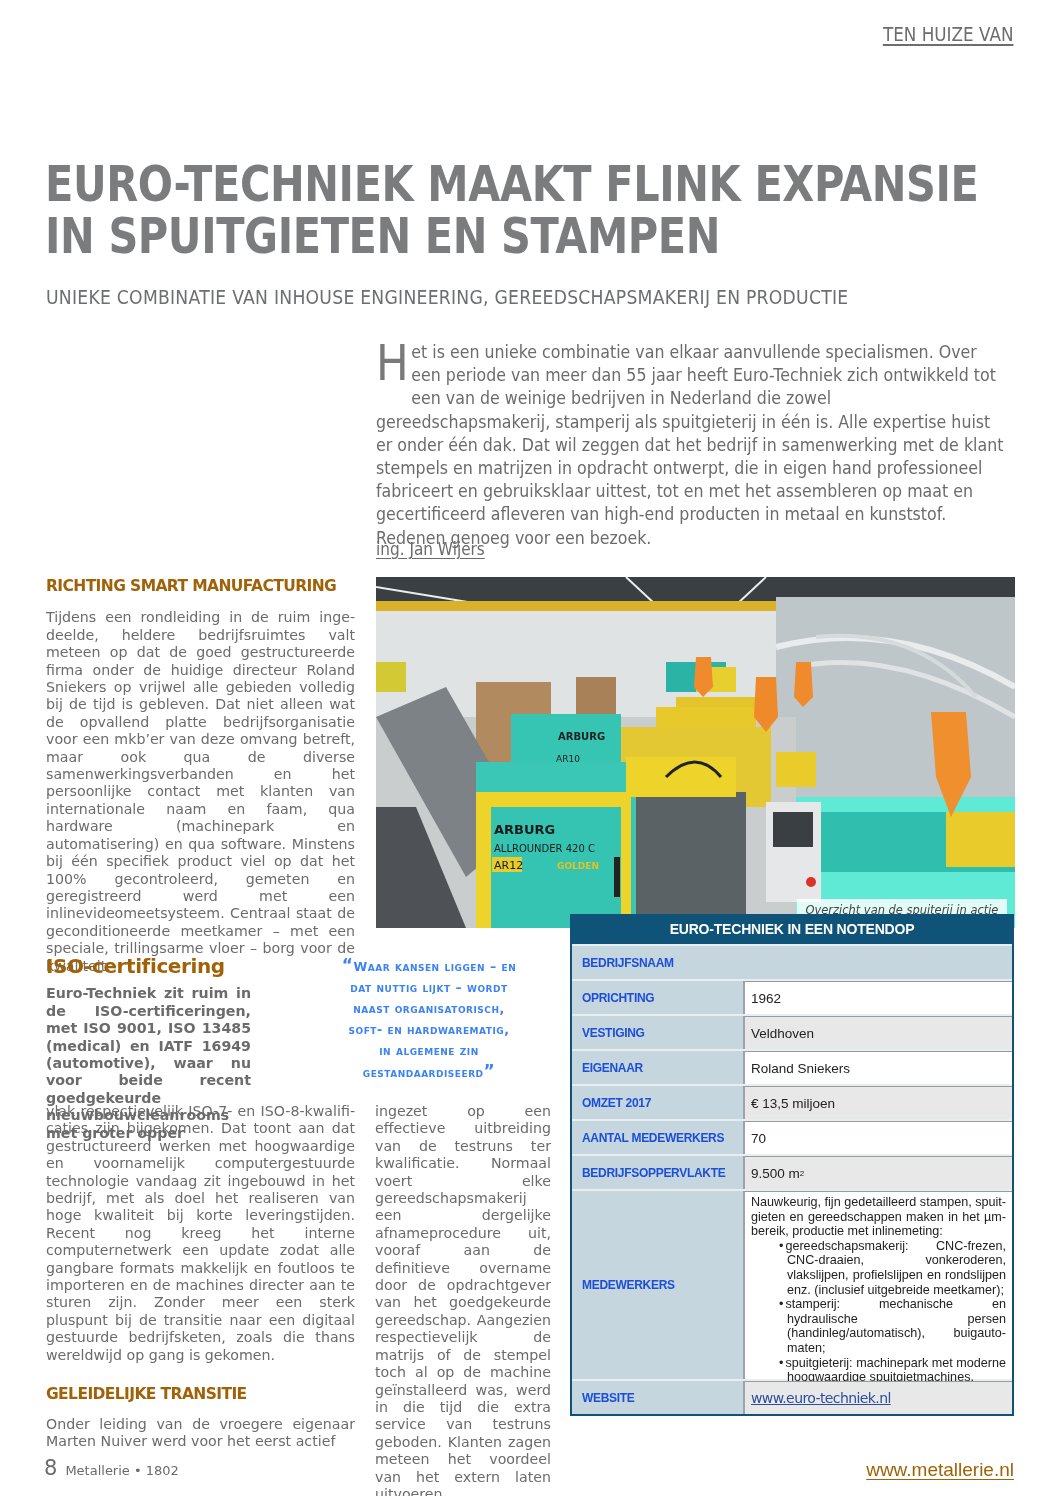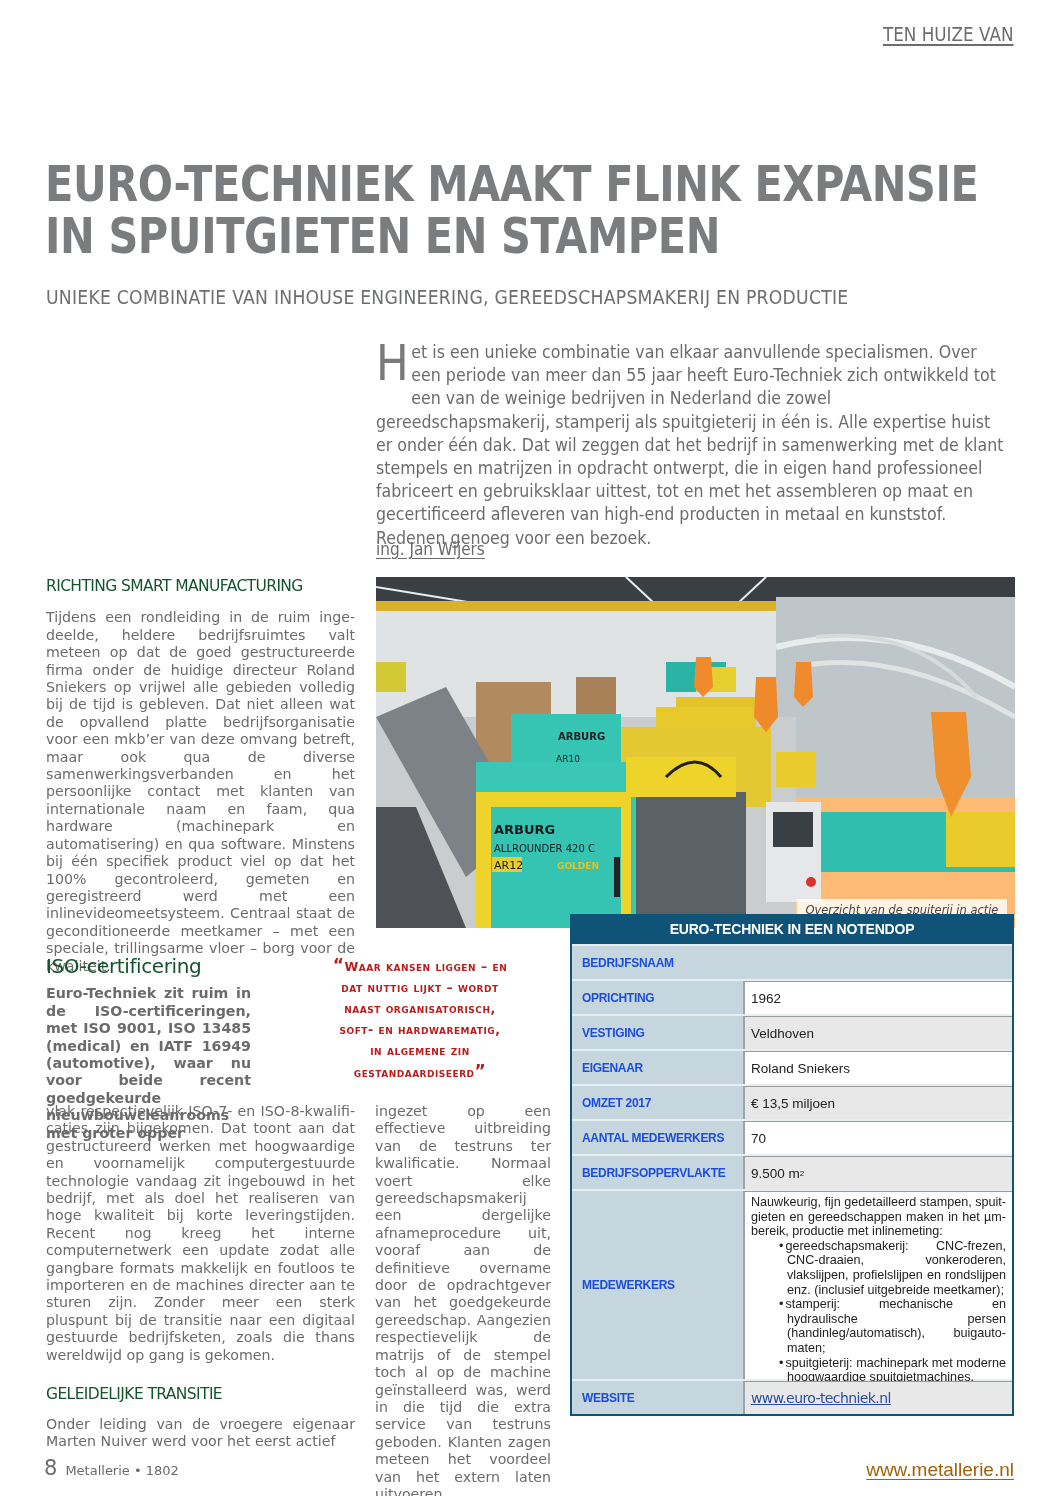--- a/index.html
+++ b/index.html
@@ -23,32 +23,32 @@
     color: #6b6b6b; font-family: "DejaVu Sans", sans-serif; text-align: left; }
   .intro-inner { transform: scaleX(0.87); transform-origin: left top; width: 726px; }
   .dropcap { float: left; font-size: 50px; line-height: 40px; margin-top: 3px; margin-right: 3px;
     color: #7a7a7a; font-weight: normal; height: 44px; }
   .author { position: absolute; left: 376px; top: 538px; font-size: 18px; color: #6b6b6b;
     text-decoration: underline; text-underline-offset: 3px; font-family: "DejaVu Sans", sans-serif;
     transform: scaleX(0.85); transform-origin: left top; }
 
   .col-left { position: absolute; left: 46px; width: 309px; font-family: "DejaVu Sans", sans-serif;
     color: #6b6b6b; font-size: 14.2px; line-height: 17.4px; }
-  .h-sub { font-weight: normal; font-size: 15.5px; color: #14532d; letter-spacing: -0.6px; }
+  .h-sub { font-weight: bold; font-size: 15.5px; color: #a16207; letter-spacing: -0.6px; }
   .body-text { text-align: justify; hyphens: manual; }
 
   .photo { position: absolute; left: 376px; top: 577px; width: 639px; height: 351px; overflow: hidden;
-    background: #fdba74; }
+    background: #5eead4; }
   .photo svg { display: block; }
   .caption { position: absolute; right: 8px; bottom: 6px; background: rgba(255,255,255,0.82);
     padding: 3px 10px 5px 10px; font-size: 13px; font-style: italic; color: #444; font-family: "DejaVu Sans", sans-serif;
     transform: scaleX(0.88); transform-origin: right bottom; }
 
-  .pullquote { position: absolute; left: 285px; top: 955px; width: 270px; text-align: center;
-    font-family: "DejaVu Sans", sans-serif; font-weight: bold; color: #b91c1c; font-size: 12.5px;
+  .pullquote { position: absolute; left: 294px; top: 955px; width: 270px; text-align: center;
+    font-family: "DejaVu Sans", sans-serif; font-weight: bold; color: #3b82f6; font-size: 12.5px;
     line-height: 21px; letter-spacing: 0.5px; font-variant: small-caps; }
   .pullquote .big { font-size: 17px; }
 
   .factbox { position: absolute; left: 570px; top: 914px; width: 444px; border: 2px solid #0f5478;
     border-top: none; background: #c5d6df; font-family: "Liberation Sans", sans-serif; }
   .fb-title { background: #0f5478; color: #ffffff; font-weight: bold; text-align: center; font-size: 14px;
     height: 30px; line-height: 30px; letter-spacing: -0.2px; }
   .fb-row { display: flex; border-top: 2px solid #e6eef2; }
   .fb-label { width: 171px; padding-left: 10px; font-weight: bold; font-size: 12px; color: #1d4ed8;
     display: flex; align-items: center; background: #c5d6df; letter-spacing: -0.3px; }

